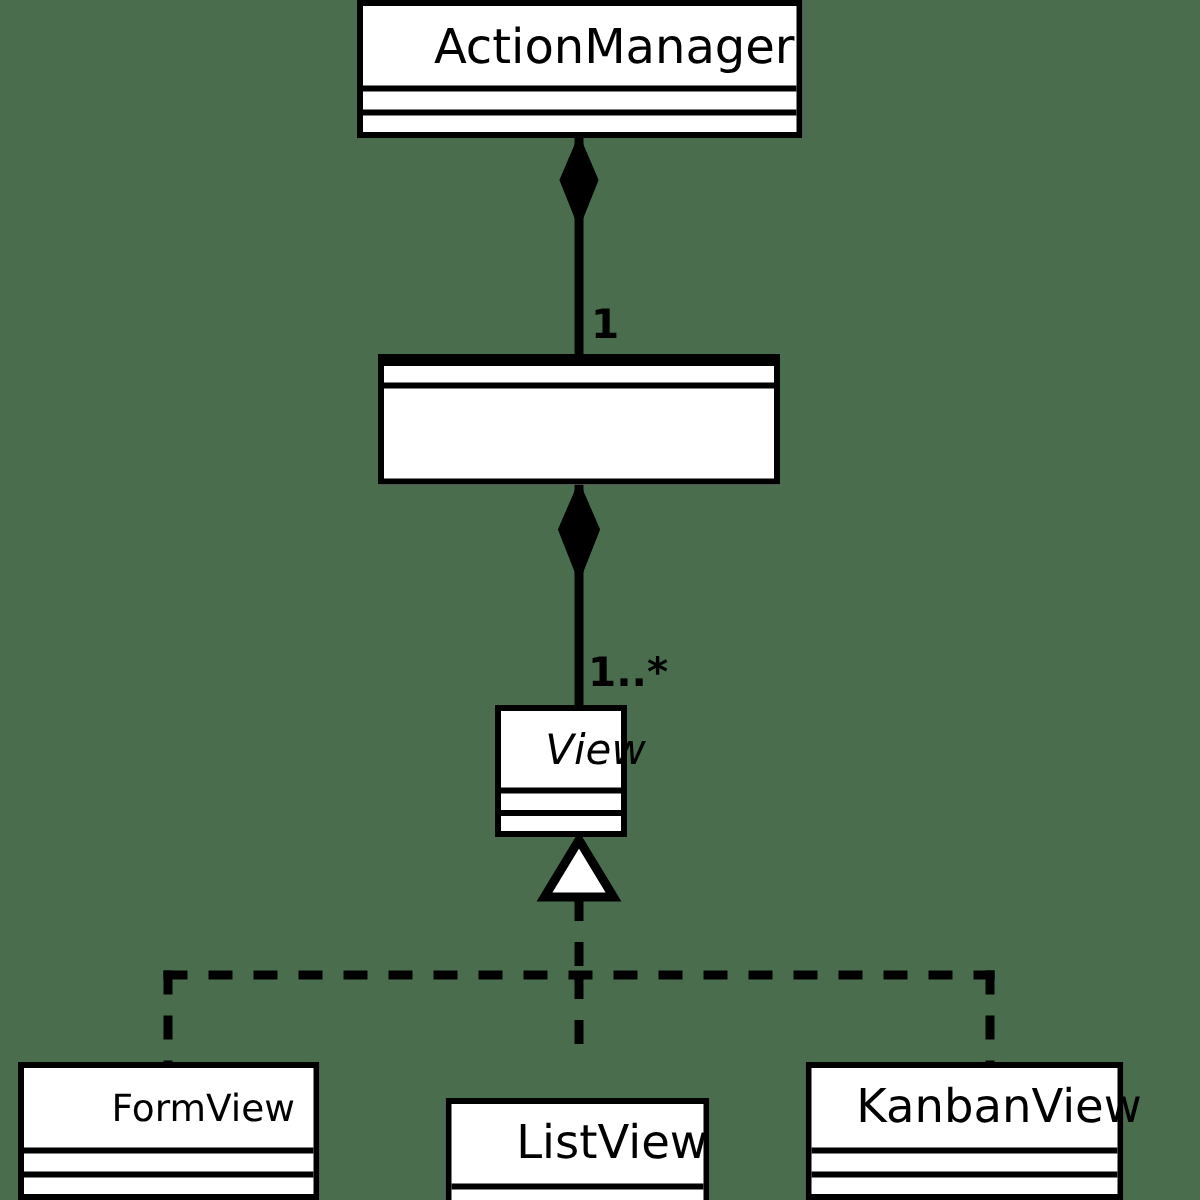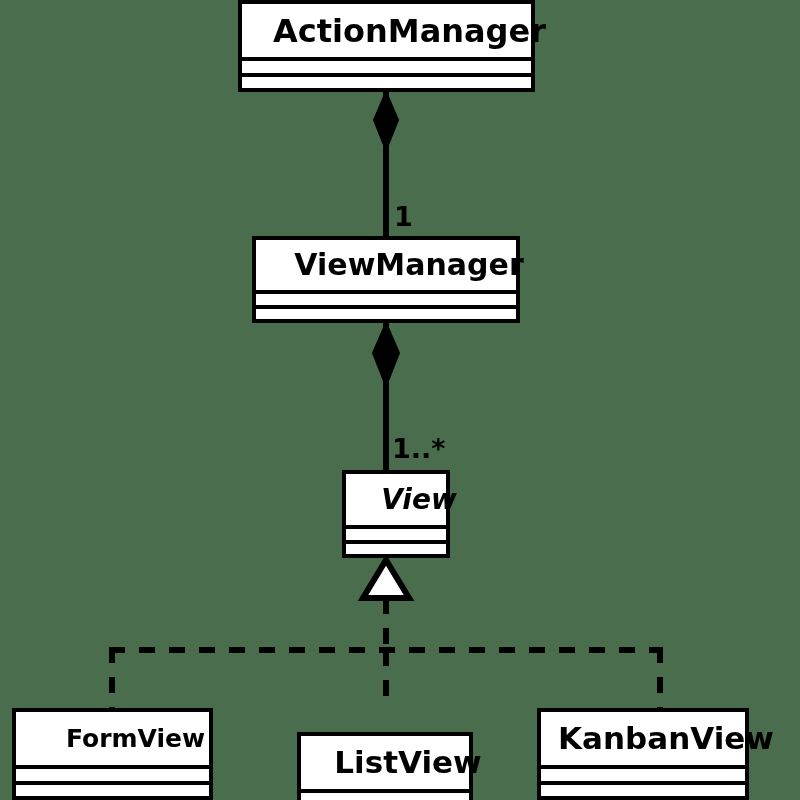--- a/index.html
+++ b/index.html
@@ -29,21 +29,21 @@
   .umlclass {
     position: absolute;
     background: #ffffff;
     border: 4px solid #000000;
     box-sizing: border-box;
     display: flex;
     flex-direction: column;
   }
   .cls-name {
     text-align: center;
-    font-weight: bold;
+    font-weight: normal;
     color: #000000;
     line-height: 1;
     display: flex;
     align-items: center;
     justify-content: center;
     white-space: nowrap;
     margin-left: 46px;
   }
   .cls-abstract .cls-name {
     font-style: italic;
@@ -91,26 +91,25 @@
 
   </svg>
 
   <div class="umlclass" style="left:238px; top:0px; width:297px; height:92px;">
     <div class="cls-name" style="height:56px; font-size:32px;">ActionManager</div>
     <div class="compartment cls-sep" style="height:16px;"></div>
     <div class="compartment cls-sep" style="height:16px;"></div>
   </div>
 
   <div class="umlclass" style="left:252px; top:236px; width:268px; height:87px;">
-    <div class="cls-name" style="height:53px; font-size:30px;">ViewManager</div>
     <div class="compartment cls-sep" style="height:15px;"></div>
     <div class="compartment cls-sep" style="height:15px;"></div>
   </div>
 
-  <div class="umlclass cls-abstract" style="left:342px; top:470px; width:108px; height:88px;">
+  <div class="umlclass cls-abstract" style="left:330px; top:470px; width:88px; height:88px;">
     <div class="cls-name" style="height:54px; font-size:28px;">View</div>
     <div class="compartment cls-sep" style="height:15px;"></div>
     <div class="compartment cls-sep" style="height:15px;"></div>
   </div>
 
   <div class="umlclass" style="left:12px; top:708px; width:201px; height:92px;">
     <div class="cls-name" style="height:56px; font-size:25px;">FormView</div>
     <div class="compartment cls-sep" style="height:16px;"></div>
     <div class="compartment cls-sep" style="height:16px;"></div>
   </div>

